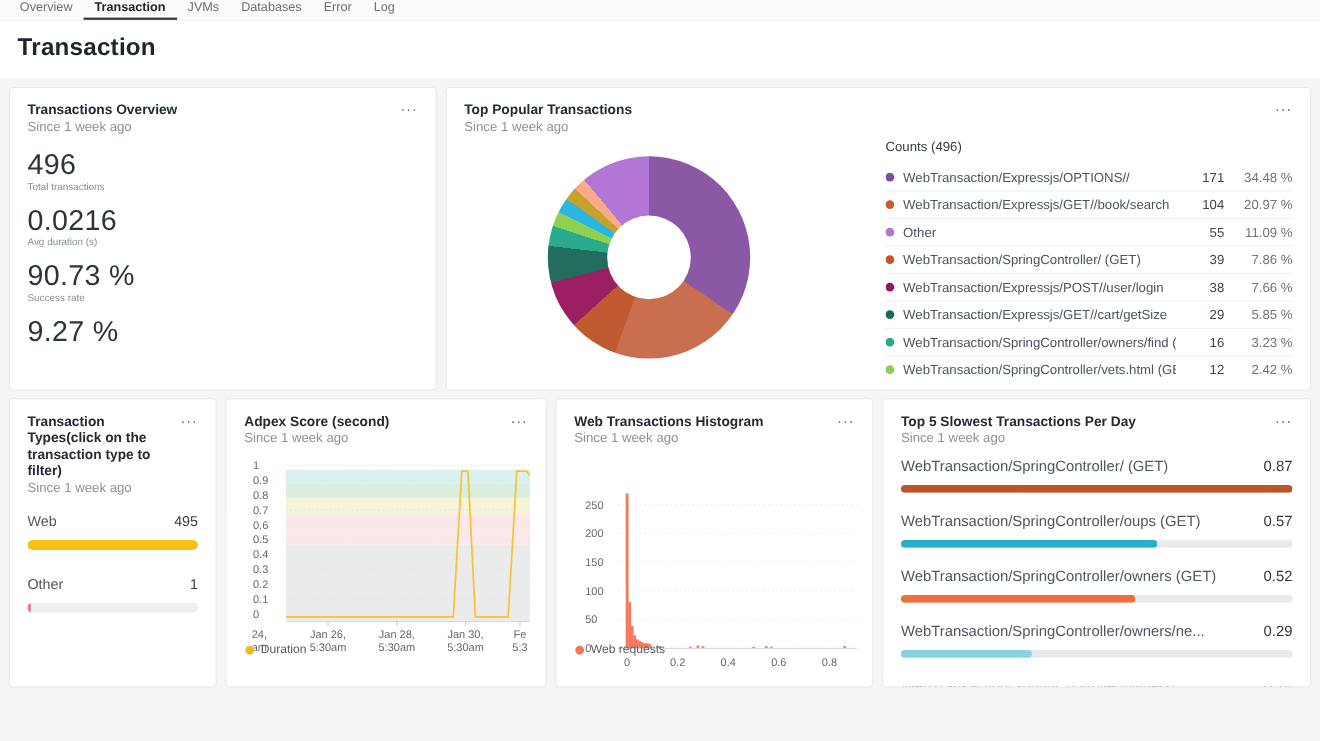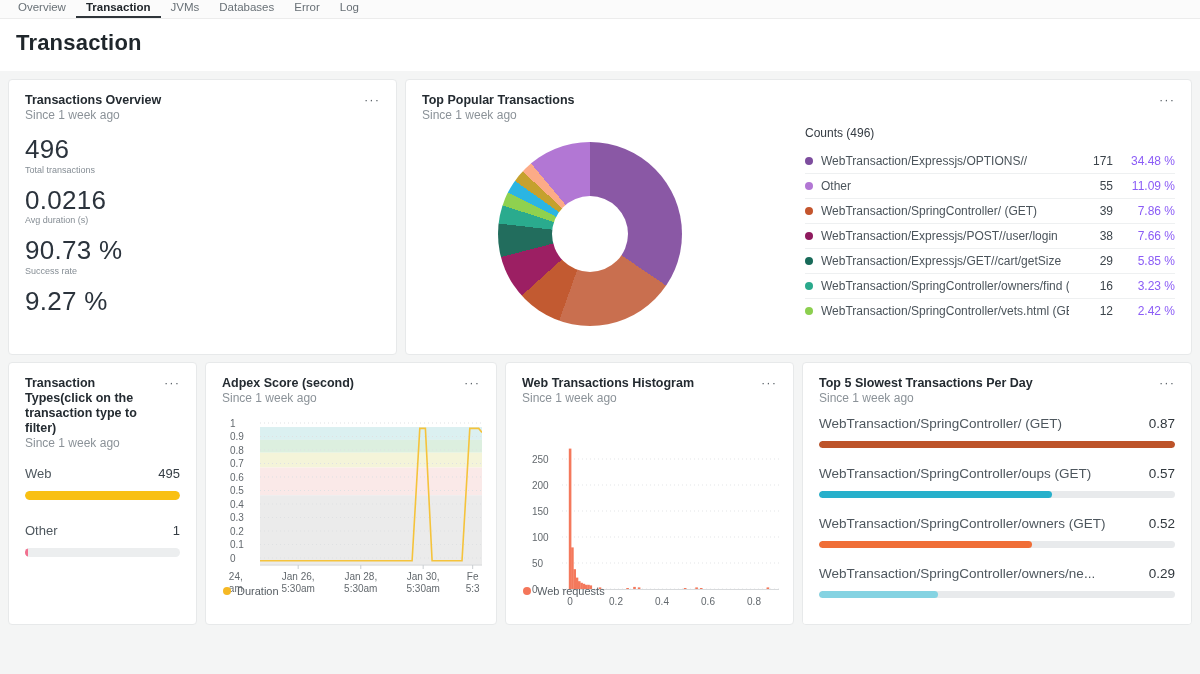--- a/index.html
+++ b/index.html
@@ -43,21 +43,21 @@
            border-radius:50%; }
   .donut .hole { position:absolute; left:50%; top:50%; width:76px; height:76px;
                  margin:-38px 0 0 -38px; border-radius:50%; background:#fff; }
   .legendbox { position:absolute; right:16px; top:46px; width:370px; height:218px; overflow:hidden; }
   .legendhead { font-size:12px; color:#343b42; padding-bottom:8px; }
   .lrow { display:flex; align-items:center; height:25px; border-top:1px solid #eef0f1;
           font-size:12px; cursor:pointer; }
   .lrow .dot { width:8px; height:8px; border-radius:50%; flex:none; margin-right:8px; }
   .lrow .nm { flex:1; color:#4b545b; white-space:nowrap; overflow:hidden; }
   .lrow .ct { width:44px; text-align:right; color:#3c444b; flex:none; }
-  .lrow .pc { width:62px; text-align:right; color:#8b5cf6; flex:none; }
+  .lrow .pc { width:62px; text-align:right; color:#737373; flex:none; }
 
   
   .types { margin-top:16px; }
   .trow { margin-bottom:23px; }
   .trow .tl { display:flex; font-size:13px; color:#4e575e; }
   .trow .tl .tv { margin-left:auto; color:#353d44; }
   .tbar { margin-top:10px; height:9px; border-radius:4.5px; background:#eceeef; overflow:hidden; }
   .tbar .fill { height:100%; border-radius:4.5px; }
 
   
@@ -136,20 +136,26 @@
       <div class="donut" id="donut" style="background: conic-gradient(rgb(138, 88, 165) 0deg, rgb(138, 88, 165) 124.13deg, rgb(201, 111, 79) 124.13deg, rgb(201, 111, 79) 199.62deg, rgb(194, 90, 49) 199.62deg, rgb(194, 90, 49) 227.92deg, rgb(156, 31, 99) 227.92deg, rgb(156, 31, 99) 255.49deg, rgb(34, 109, 93) 255.49deg, rgb(34, 109, 93) 276.55deg, rgb(42, 171, 142) 276.55deg, rgb(42, 171, 142) 288.18deg, rgb(143, 209, 79) 288.18deg, rgb(143, 209, 79) 296.89deg, rgb(43, 181, 226) 296.89deg, rgb(43, 181, 226) 305.24deg, rgb(197, 161, 46) 305.24deg, rgb(197, 161, 46) 312.88deg, rgb(252, 171, 135) 312.88deg, rgb(252, 171, 135) 320.08deg, rgb(178, 119, 212) 320.08deg, rgb(178, 119, 212) 360deg);">
         <div class="hole"></div>
       </div>
       <div class="legendbox">
         <div class="legendhead">Counts (496)</div>
         <div class="lrow" style="border-top:none">
           <span class="dot" style="background: rgb(125, 77, 158);"></span>
           <span class="nm">WebTransaction/Expressjs/OPTIONS//</span>
           <span class="ct">171</span>
           <span class="pc">34.48 %</span>
+        </div>
+        <div class="lrow">
+          <span class="dot" style="background: rgb(196, 95, 60);"></span>
+          <span class="nm">WebTransaction/Expressjs/GET//book/search</span>
+          <span class="ct">104</span>
+          <span class="pc">20.97 %</span>
         </div>
         <div class="lrow">
           <span class="dot" style="background: rgb(178, 119, 212);"></span>
           <span class="nm">Other</span>
           <span class="ct">55</span>
           <span class="pc">11.09 %</span>
         </div>
         <div class="lrow">
           <span class="dot" style="background: rgb(196, 85, 45);"></span>
           <span class="nm">WebTransaction/SpringController/ (GET)</span>

